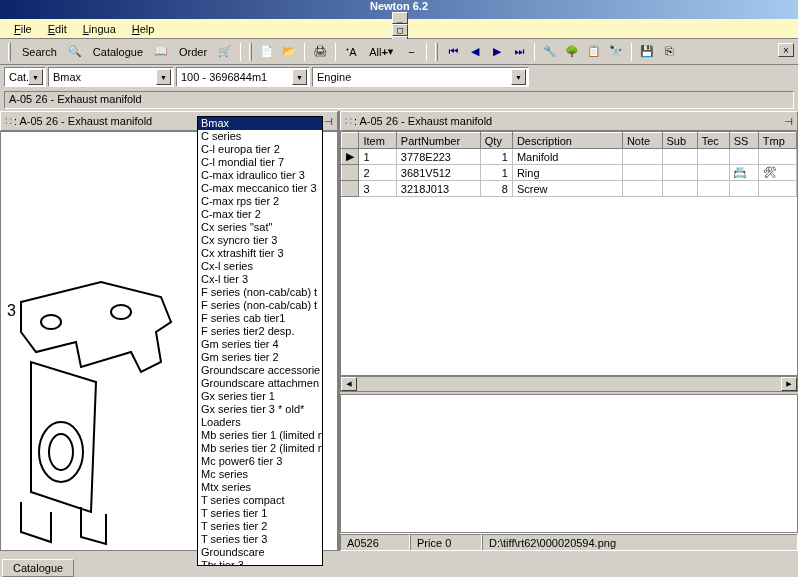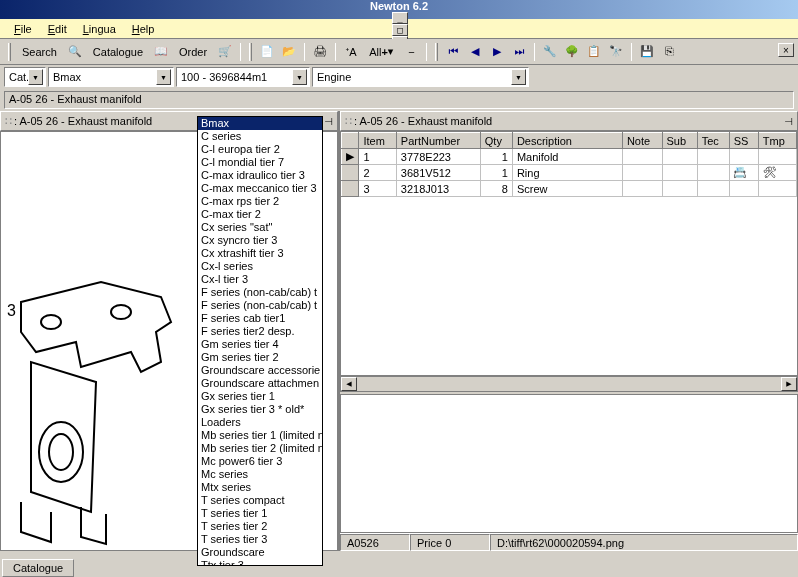--- a/index.html
+++ b/index.html
@@ -211,21 +211,21 @@
       </table>
     </div>
     <div class="bottom-scroll">
       <div class="sb-btn">◀</div>
       <div style="flex:1"></div>
       <div class="sb-btn">▶</div>
     </div>
     <div class="preview-area"></div>
     <div class="status-bar">
       <div class="status-cell" style="width:70px">A0526</div>
-      <div class="status-cell" style="width:80px">
+      <div class="status-cell" style="width:72px">
         <span>Price</span>&nbsp;<span>0</span>
       </div>
       <div class="status-cell" style="flex:1">D:\tiff\rt62\000020594.png</div>
     </div>
   </div>
 </div>
 
 <div class="dropdown-list">
   <div id="dropdown-inner">
       <div class="opt selected">Bmax</div>

